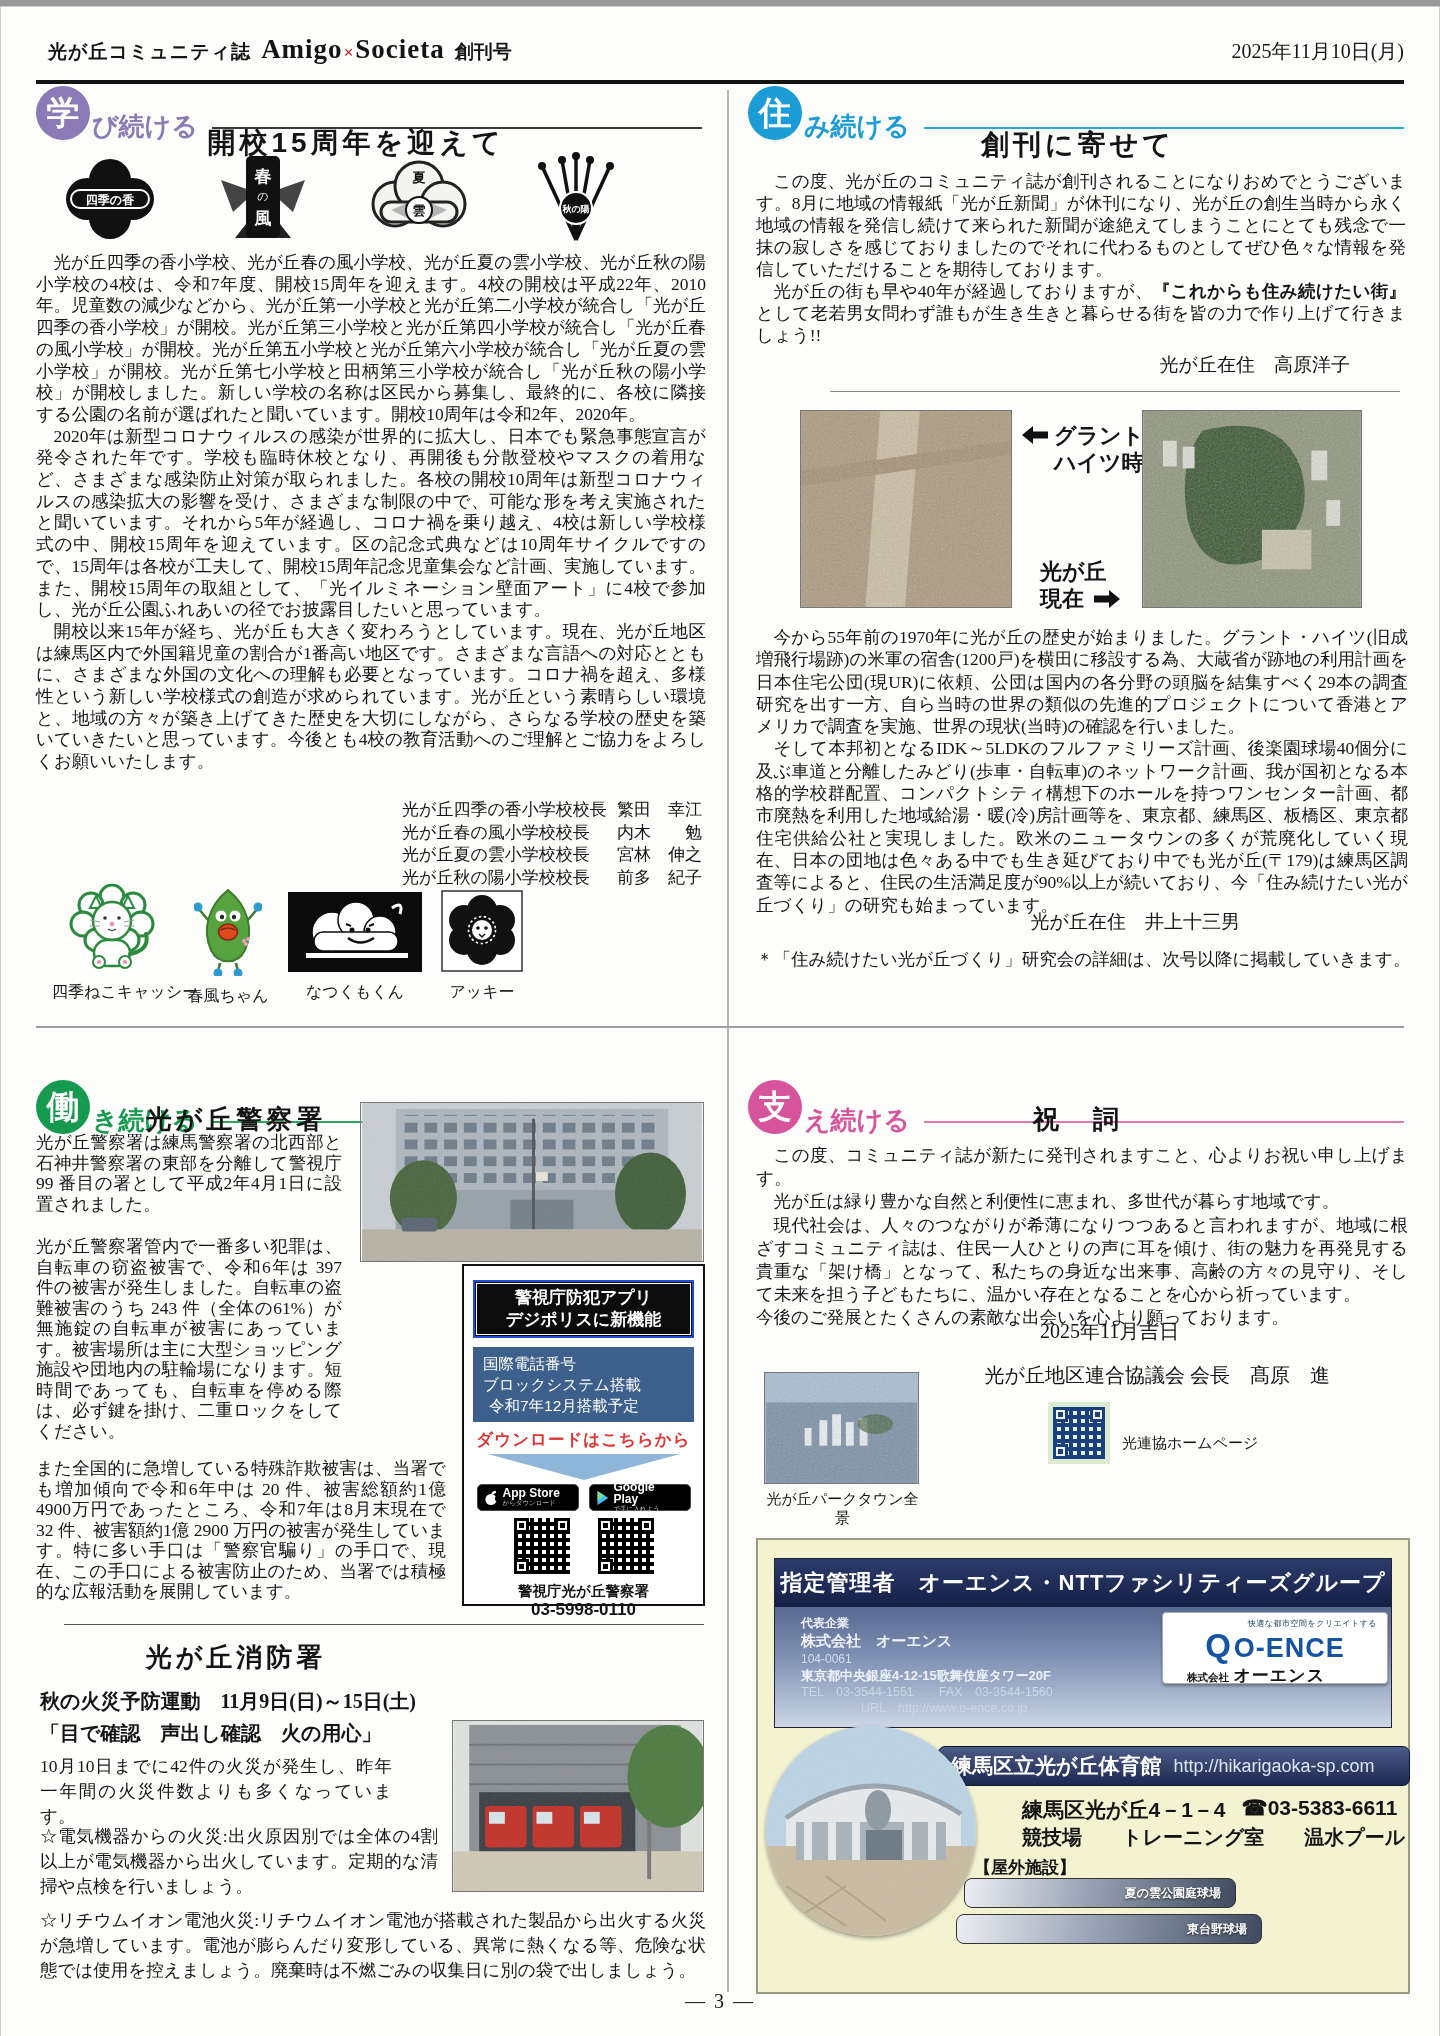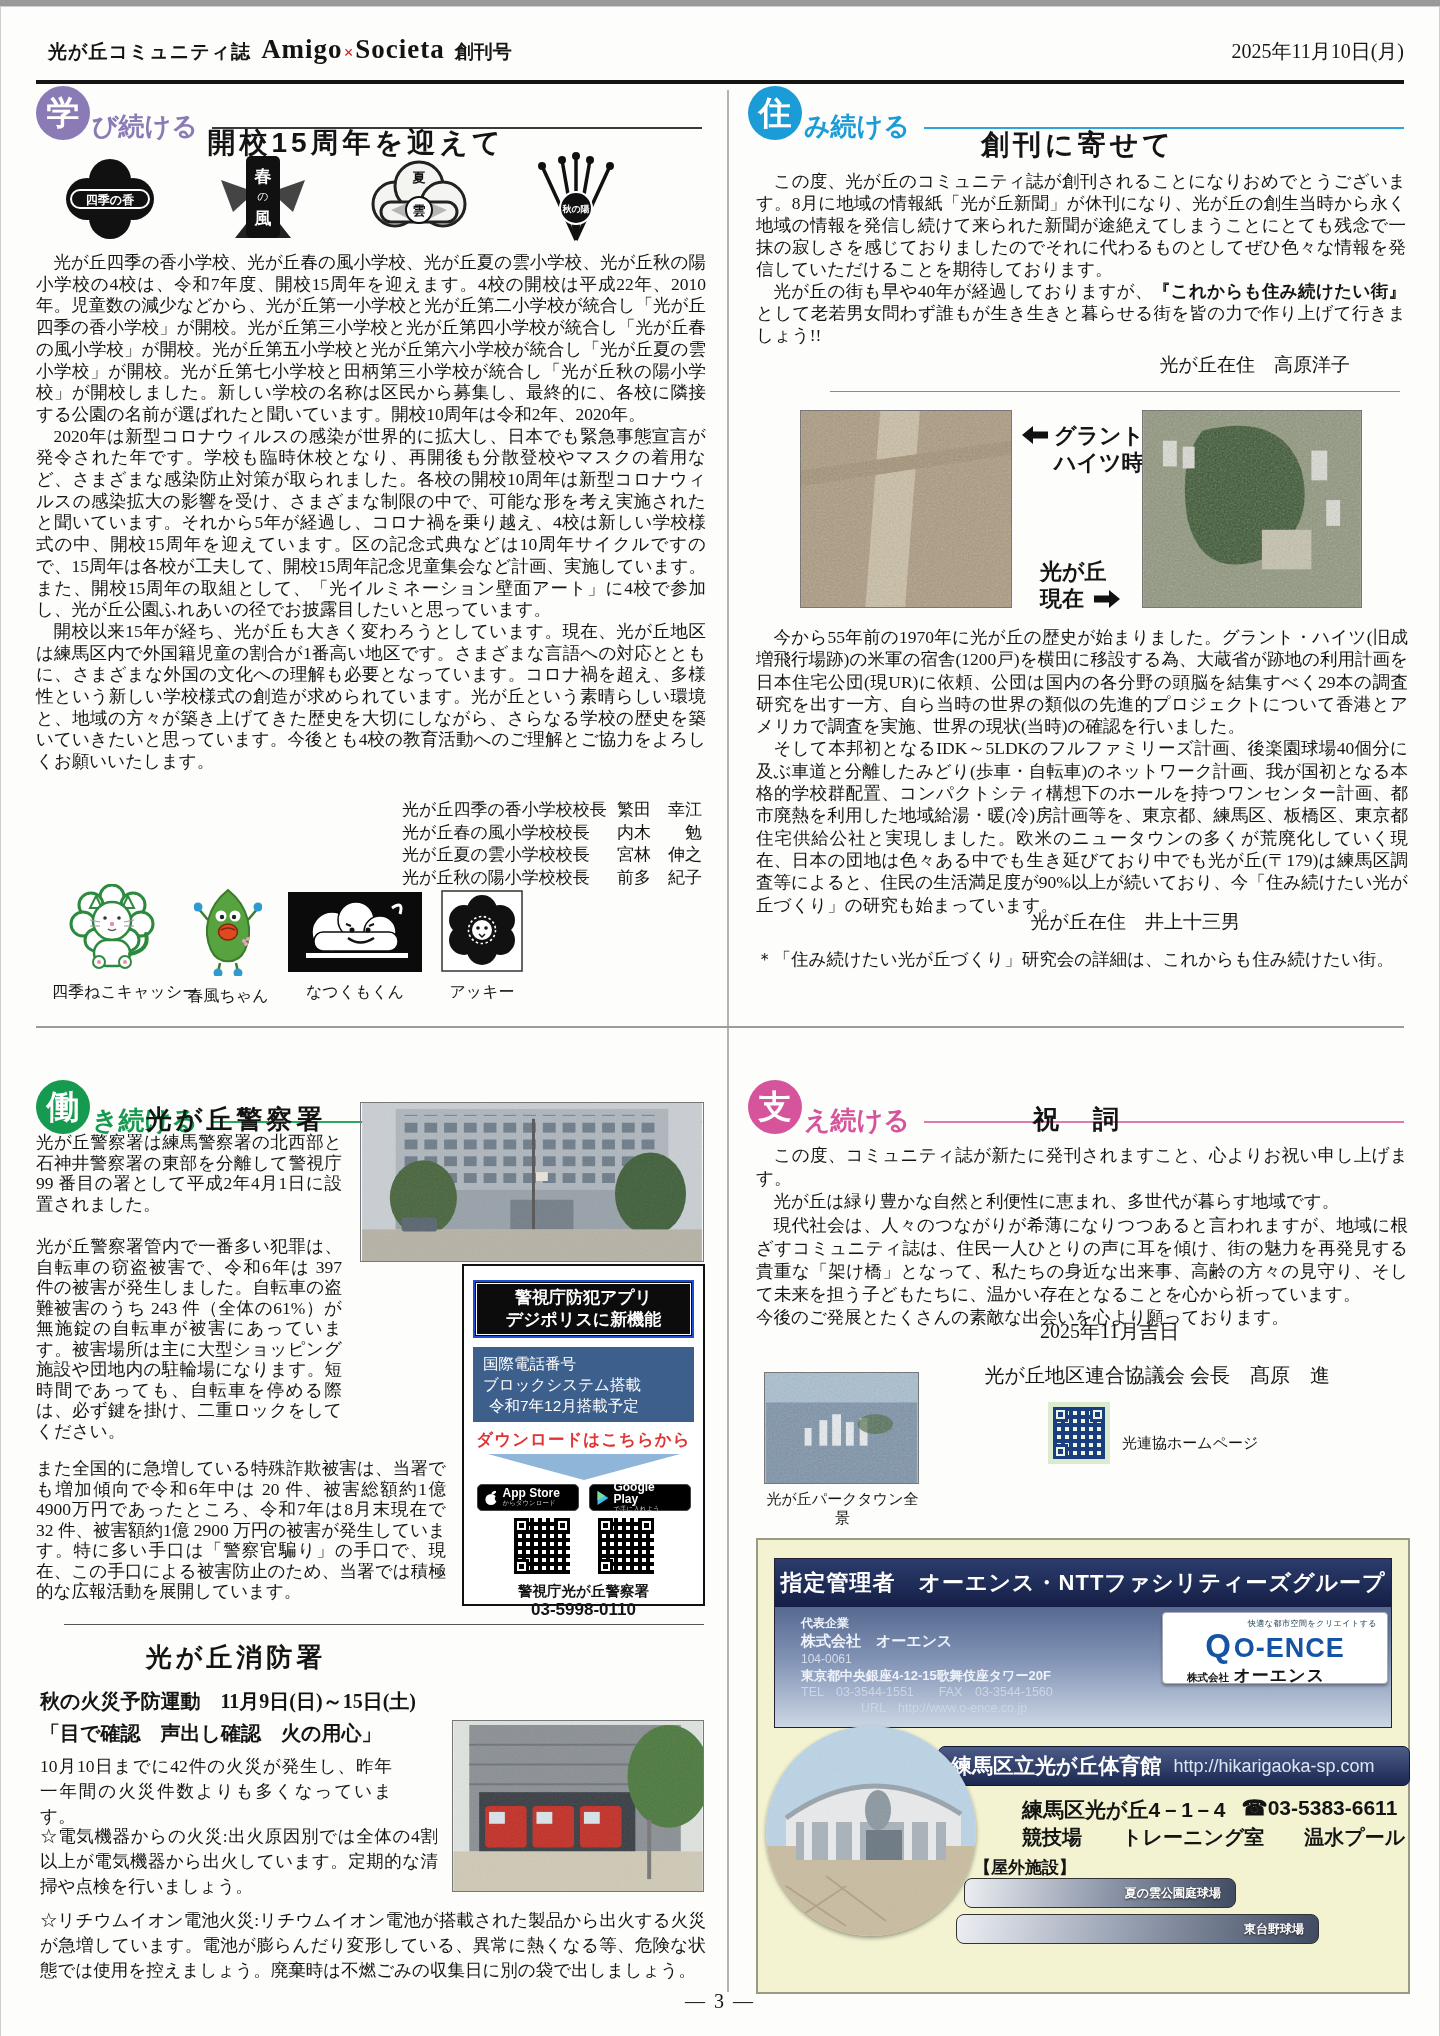--- a/index.html
+++ b/index.html
@@ -374,21 +374,21 @@
             <path d="M15 0 L26 9 L15 18 L15 12.5 L0 12.5 L0 5.5 L15 5.5 Z" fill="#111"></path>
           </svg>
       </div>
     </div>
 
     <div class="abs jp hist" style="left:756px;top:620px;width:652px">
       <p>今から55年前の1970年に光が丘の歴史が始まりました。グラント・ハイツ(旧成増飛行場跡)の米軍の宿舎(1200戸)を横田に移設する為、大蔵省が跡地の利用計画を日本住宅公団(現UR)に依頼、公団は国内の各分野の頭脳を結集すべく29本の調査研究を出す一方、自ら当時の世界の類似の先進的プロジェクトについて香港とアメリカで調査を実施、世界の現状(当時)の確認を行いました。</p>
       <p>そして本邦初となるIDK～5LDKのフルファミリーズ計画、後楽園球場40個分に及ぶ車道と分離したみどり(歩車・自転車)のネットワーク計画、我が国初となる本格的学校群配置、コンパクトシティ構想下のホールを持つワンセンター計画、都市廃熱を利用した地域給湯・暖(冷)房計画等を、東京都、練馬区、板橋区、東京都住宅供給公社と実現しました。欧米のニュータウンの多くが荒廃化していく現在、日本の団地は色々ある中でも生き延びており中でも光が丘(〒179)は練馬区調査等によると、住民の生活満足度が90%以上が続いており、今「住み続けたい光が丘づくり」の研究も始まっています。</p>
     </div>
     <div class="abs sig-right" style="left:940px;top:903px;width:300px">光が丘在住　井上十三男</div>
-    <div class="abs" style="left:756px;top:941px;font-size:17.5px">＊「住み続けたい光が丘づくり」研究会の詳細は、これからも住み続けたい街。</div>
+    <div class="abs" style="left:756px;top:941px;font-size:17.5px">＊「住み続けたい光が丘づくり」研究会の詳細は、次号以降に掲載していきます。</div>
   </section>
 
   <section>
     <div class="abs sec-head" style="left:36px;top:1074px;width:670px">
       <span class="sec-badge" style="background:#169a4f">働</span>
       <span class="sec-rest" style="color:#169a4f">き続ける</span>
       <span class="sec-line" style="background:#2aa75a"></span>
     </div>
     <h2 class="abs art-title" style="left:36px;top:1096px;width:400px;font-size:26px">光が丘警察署</h2>
 
@@ -574,21 +574,21 @@
       <span class="nm">練馬区立光が丘体育館</span>
       <span class="url">http://hikarigaoka-sp.com</span>
     </div>
     <div class="abs adr" style="left:1022px;top:1790px">
       <span>練馬区光が丘4－1－4</span>
       <span>☎03-5383-6611</span>
     </div>
     <div class="abs fac" style="left:1022px;top:1818px">競技場　　トレーニング室　　温水プール</div>
     <div class="abs outlbl" style="left:974px;top:1850px">【屋外施設】</div>
     <div class="abs obar" style="left:964px;top:1872px;width:272px">夏の雲公園庭球場</div>
-    <div class="abs obar" style="left:956px;top:1908px;width:363px">東台野球場</div>
+    <div class="abs obar" style="left:956px;top:1908px;width:306px">東台野球場</div>
 
     <div class="abs circ">
       <svg width="210" height="210" viewBox="0 0 210 210">
         <rect width="210" height="120" fill="#bcd4e6"></rect>
         <rect y="120" width="210" height="90" fill="#c9bda2"></rect>
         <path d="M20 92 Q105 30 195 88 L195 120 L20 120 Z" fill="#e8eaec"></path>
         <path d="M20 92 Q105 30 195 88" stroke="#9aa4ac" stroke-width="5" fill="none"></path>
         <rect x="30" y="96" width="150" height="38" fill="#aab3ba"></rect>
         <g fill="#e8eaec">
             <rect x="38" y="96" width="8" height="38"></rect>

